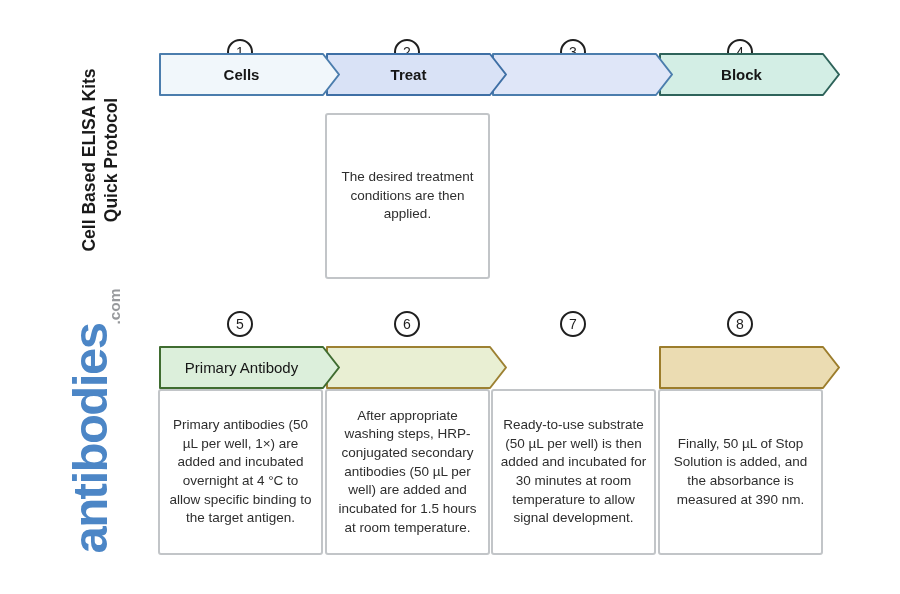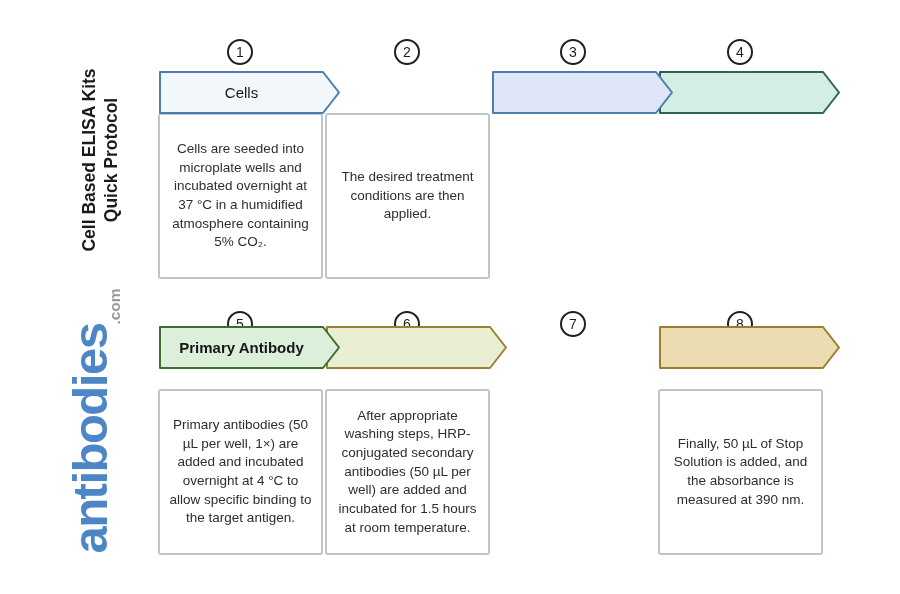--- a/index.html
+++ b/index.html
@@ -42,22 +42,22 @@
     position:absolute;width:165px;height:166px;background:#ffffff;
     border:2px solid #c2c5c8;border-radius:3px;box-sizing:border-box;
     display:flex;align-items:center;justify-content:center;
     padding:6px 7px;
   }
   .box .desc{
     font-size:13.5px;line-height:1.38;color:#2e2e2e;text-align:center;
   }
 
   
-  .r1.circle{top:39px;} .r1.arrow-wrap{top:70px;} .r1.box{top:113px;}
-  .r2.circle{top:311px;} .r2.arrow-wrap{top:325px;font-weight:bold;} .r2.box{top:389px;}
+  .r1.circle{top:39px;} .r1.arrow-wrap{top:52px;font-weight:bold;} .r1.box{top:113px;}
+  .r2.circle{top:311px;} .r2.arrow-wrap{top:345px;} .r2.box{top:389px;}
   
   .c0.box,.c0.arrow-wrap{left:158px;} .c0.circle{left:227px;}
   .c1.box,.c1.arrow-wrap{left:325px;} .c1.circle{left:394px;}
   .c2.box,.c2.arrow-wrap{left:491px;} .c2.circle{left:560px;}
   .c3.box,.c3.arrow-wrap{left:658px;} .c3.circle{left:727px;}
   
   .c0.arrow-wrap{z-index:8;} .c1.arrow-wrap{z-index:7;}
   .c2.arrow-wrap{z-index:6;} .c3.arrow-wrap{z-index:5;}
 </style>
 </head>
@@ -77,47 +77,51 @@
 
   <div class="circle r1 c0">
       <span>1</span>
     </div>
   <div class="arrow-wrap r1 c0">
     <svg width="183" height="45" viewBox="0 0 183 45">
       <path d="M2 2 H165 L181 22.5 L165 43 H2 Z" stroke-width="2" stroke-linejoin="round" fill="#f1f7fb" stroke="#4b7dad"></path>
     </svg>
     <div class="arrow-label">Cells</div>
   </div>
-  <div class="box r1 c0">
-    <div class="desc">Cells are seeded into microplate wells and incubated overnight at 37 °C in a humidified atmosphere containing 5% CO₂.</div>
-  </div>
 
   <div class="circle r1 c1">
       <span>2</span>
     </div>
+  <div class="arrow-wrap r1 c1">
+    <svg width="183" height="45" viewBox="0 0 183 45">
+      <path d="M2 2 H165 L181 22.5 L165 43 H2 Z" stroke-width="2" stroke-linejoin="round" fill="#d9e2f6" stroke="#3e6fa5"></path>
+    </svg>
+    <div class="arrow-label">Treat</div>
+  </div>
   <div class="box r1 c1">
     <div class="desc">The desired treatment conditions are then applied.</div>
   </div>
 
   <div class="circle r1 c2">
       <span>3</span>
     </div>
   <div class="arrow-wrap r1 c2">
     <svg width="183" height="45" viewBox="0 0 183 45">
       <path d="M2 2 H165 L181 22.5 L165 43 H2 Z" stroke-width="2" stroke-linejoin="round" fill="#dfe6f8" stroke="#4b7dad"></path>
     </svg>
   </div>
 
   <div class="circle r1 c3">
       <span>4</span>
     </div>
   <div class="arrow-wrap r1 c3">
     <svg width="183" height="45" viewBox="0 0 183 45">
       <path d="M2 2 H165 L181 22.5 L165 43 H2 Z" stroke-width="2" stroke-linejoin="round" fill="#d3eee5" stroke="#2e635a"></path>
     </svg>
+    <div class="arrow-label">Block</div>
   </div>
 
   <div class="circle r2 c0">
       <span>5</span>
     </div>
   <div class="arrow-wrap r2 c0">
     <svg width="183" height="45" viewBox="0 0 183 45">
       <path d="M2 2 H165 L181 22.5 L165 43 H2 Z" stroke-width="2" stroke-linejoin="round" fill="#dcefdb" stroke="#3f6c30"></path>
     </svg>
     <div class="arrow-label">Primary Antibody</div>
@@ -134,20 +138,23 @@
       <path d="M2 2 H165 L181 22.5 L165 43 H2 Z" stroke-width="2" stroke-linejoin="round" fill="#e9efd3" stroke="#9d8132"></path>
     </svg>
   </div>
   <div class="box r2 c1">
     <div class="desc">After appropriate washing steps, HRP-conjugated secondary antibodies (50 µL per well) are added and incubated for 1.5 hours at room temperature.</div>
   </div>
 
   <div class="circle r2 c2">
       <span>7</span>
     </div>
+  <div class="box r2 c2">
+    <div class="desc">Ready-to-use substrate (50 µL per well) is then added and incubated for 30 minutes at room temperature to allow signal development.</div>
+  </div>
 
   <div class="circle r2 c3">
       <span>8</span>
     </div>
   <div class="arrow-wrap r2 c3">
     <svg width="183" height="45" viewBox="0 0 183 45">
       <path d="M2 2 H165 L181 22.5 L165 43 H2 Z" stroke-width="2" stroke-linejoin="round" fill="#ebdcb2" stroke="#9c7d2c"></path>
     </svg>
   </div>
   <div class="box r2 c3">

